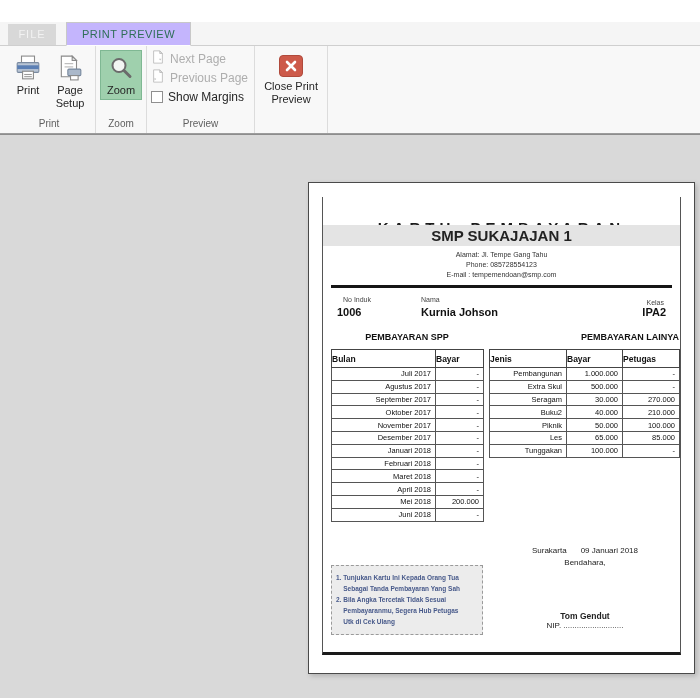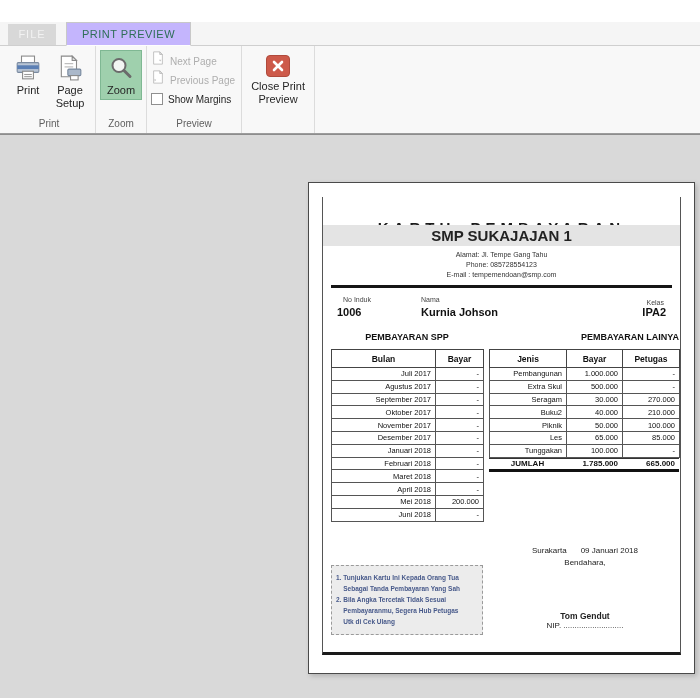--- a/index.html
+++ b/index.html
@@ -28,21 +28,21 @@
             padding:4px 2px 2px; font-size:11px; color:#262626; text-align:center;
             line-height:13px; border:1px solid transparent; cursor:default; }
   .bigbtn .ic { width:26px; height:26px; display:flex; align-items:center;
                 justify-content:center; margin-bottom:3px; }
   .btn-zoom { background:#9fd0ad; border:1px solid #7fb893; }
   .btn-close { width:64px; }
   .close-ic { width:24px; height:22px; background:#cd5a4a; border:1px solid #b04a3c;
               border-radius:4px; display:flex; align-items:center; justify-content:center;
               margin-bottom:3px; }
   .stack { display:flex; flex-direction:column; gap:2px; padding:4px 6px 0 4px; }
-  .smallitem { display:flex; align-items:flex-end; gap:5px; font-size:10px;
+  .smallitem { display:flex; align-items:center; gap:5px; font-size:12px;
                height:17px; color:#262626; white-space:nowrap; }
   .grayed { color:#aeaeae; }
   .checkbox { width:12px; height:12px; background:#fff; border:1px solid #8f8f8f; }
 
   
   .preview { position:relative; height:564px; background:#d9d9d9;
              border-top:1px solid #8d8d8d; }
   .page { position:absolute; left:308px; top:47px; width:387px; height:492px;
           background:#fff; border:1px solid #4a4a4a;
           box-shadow:2px 2px 5px rgba(0,0,0,0.18); }
@@ -62,21 +62,21 @@
           border-top:3px solid #151515; }
 
   .stu-label { position:absolute; top:99px; font-size:7px; color:#444; }
   .stu-value { position:absolute; top:109px; font-size:11px; font-weight:bold; color:#111; }
 
   .section-h { position:absolute; top:135px; font-size:9px; font-weight:bold; color:#111; }
 
   .tbl-wrap { position:absolute; top:152px; }
   .doc-table { border-collapse:collapse; table-layout:fixed; }
   .doc-table th { border:1px solid #444; height:18px; font-size:8.5px;
-                  font-weight:bold; text-align:center; color:#111; }
+                  font-weight:bold; text-align:left; color:#111; }
   .doc-table td { border:1px solid #555; height:12.8px; font-size:7.5px;
                   padding:0 4px 0 2px; text-align:right; white-space:nowrap; color:#111; }
   .totrow { display:flex; align-items:center; font-weight:bold; font-size:8.5px;
             border-top:1px solid #333; border-bottom:2px solid #111; height:14px;
             color:#111; }
   .jumrow { display:flex; align-items:center; font-weight:bold; font-size:8px;
             border-top:1px solid #333; border-bottom:3px solid #111; height:14px;
             color:#111; }
   .jc { white-space:nowrap; }
 
@@ -328,25 +328,20 @@
                 <td>65.000</td>
                 <td>85.000</td>
               </tr>
               <tr>
                 <td>Tunggakan</td>
                 <td>100.000</td>
                 <td>-</td>
               </tr>
             </tbody>
         </table>
-        <div class="jumrow">
-          <span class="jc" style="width:77px; text-align:center">JUMLAH</span>
-          <span class="jc" style="width:56px; text-align:right; padding-right:4px">1.785.000</span>
-          <span class="jc" style="width:57px; text-align:right; padding-right:4px">665.000</span>
-        </div>
       </div>
 
       <div class="notes">
         <div>1. Tunjukan Kartu Ini Kepada Orang Tua</div>
         <div>    Sebagai Tanda Pembayaran Yang Sah</div>
         <div>2. Bila Angka Tercetak Tidak Sesuai</div>
         <div>    Pembayaranmu, Segera Hub Petugas</div>
         <div>    Utk di Cek Ulang</div>
       </div>
 

